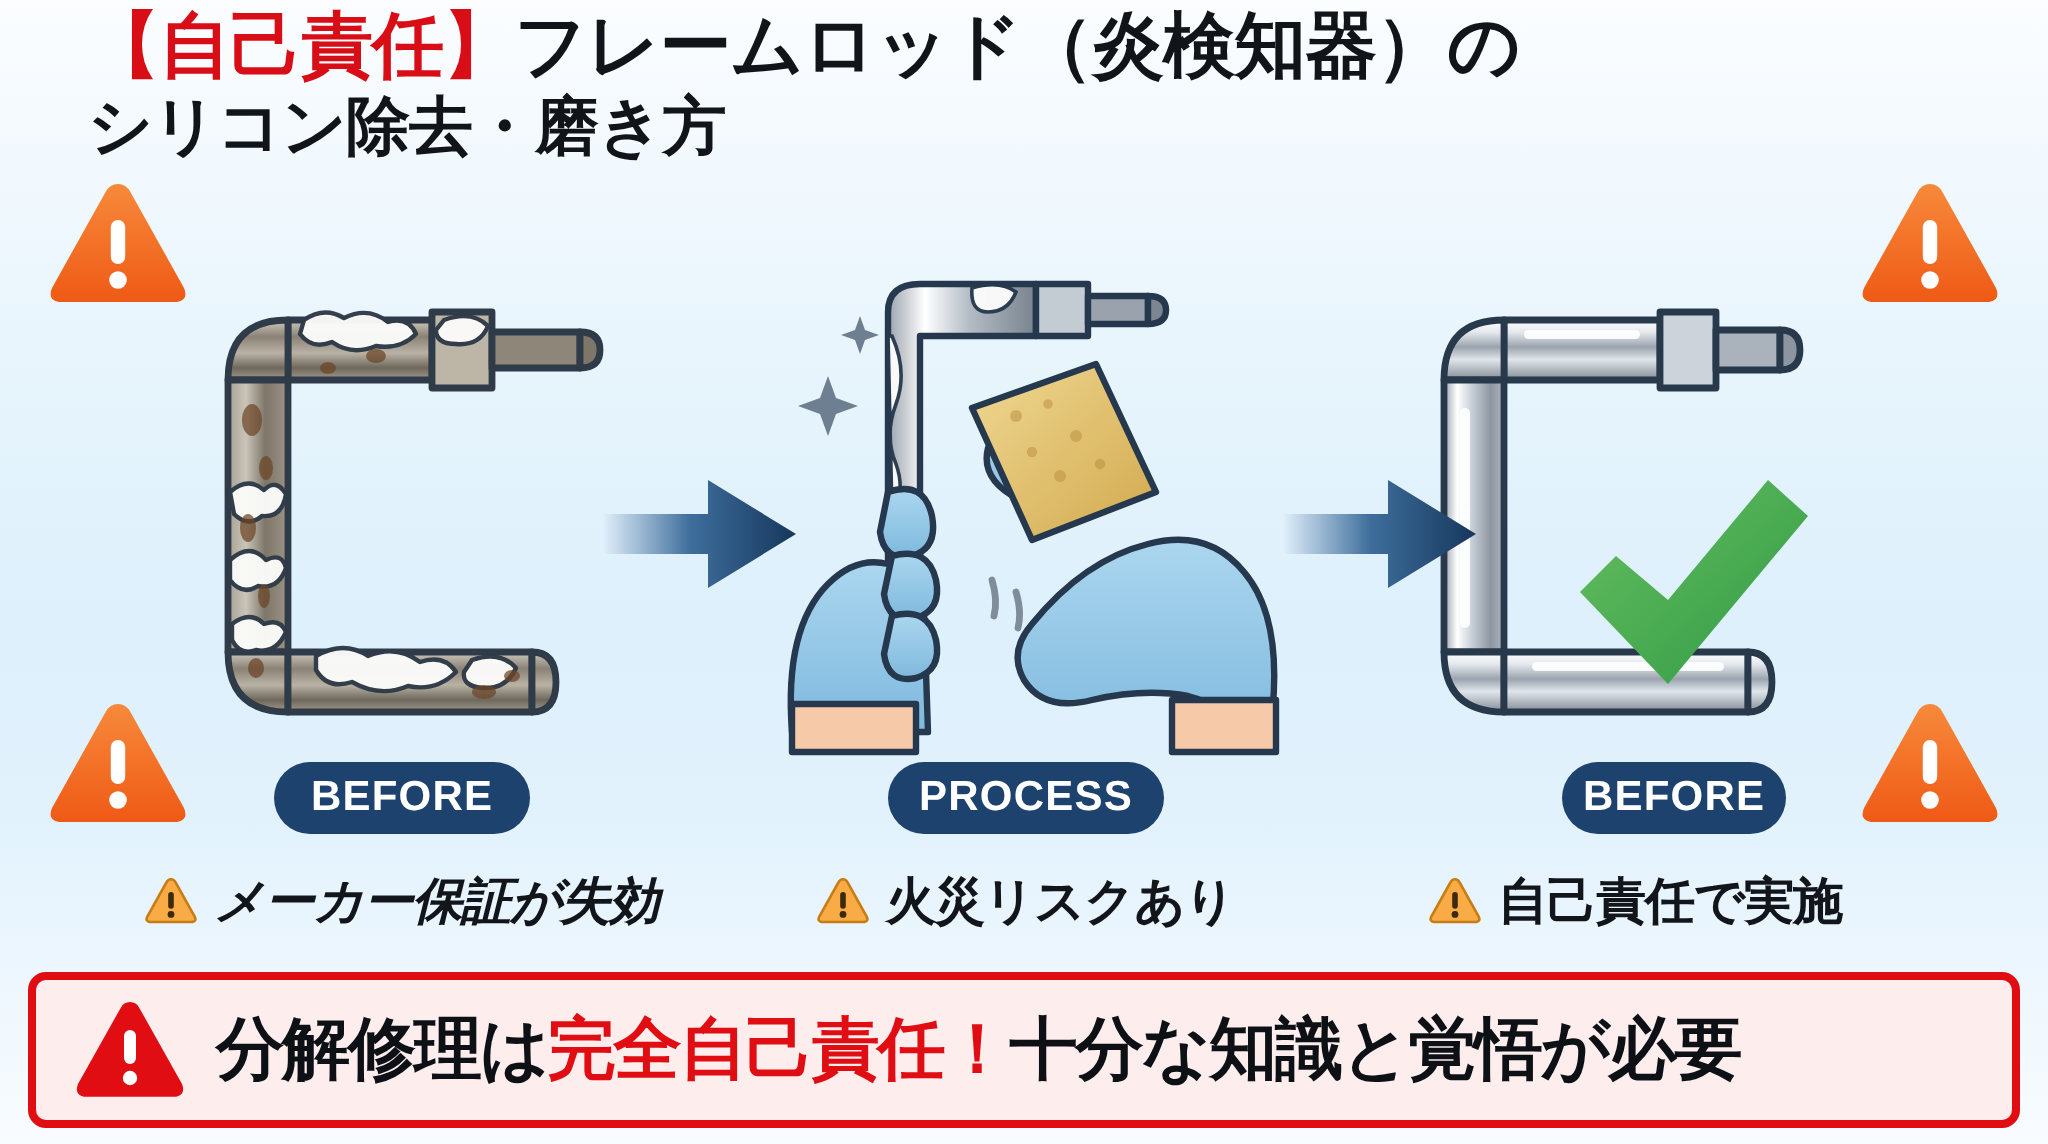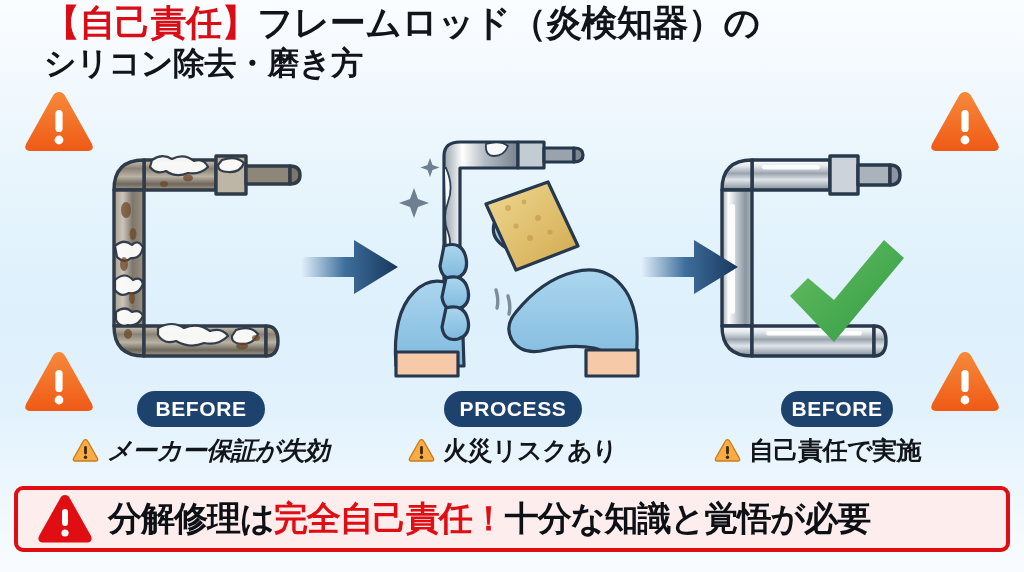--- a/index.html
+++ b/index.html
@@ -107,21 +107,20 @@
     background: #1d426e;
     color: #ffffff;
     font-size: 21px;
     font-weight: 700;
     letter-spacing: 0.6px;
     display: flex;
     align-items: center;
     justify-content: center;
     padding: 0 22px;
     box-sizing: border-box;
-    margin-top: 10px;
   }
   .badge.b1 { left: 137px; width: 128px; }
   .badge.b2 { left: 444px; width: 138px; }
   .badge.b3 { left: 781px; width: 112px; }
 
   
   .caption-row {
     position: absolute;
     top: 430px;
     left: 0;
@@ -147,21 +146,21 @@
     letter-spacing: -0.5px;
   }
   .mini-tri { width: 27px; height: 25px; flex: 0 0 auto; }
 
   
   .warn-bar {
     position: absolute;
     left: 14px;
     top: 486px;
     width: 996px;
-    height: 66px;
+    height: 78px;
     box-sizing: border-box;
     background: #fdeded;
     border: 4px solid #e00d12;
     border-radius: 9px;
     display: flex;
     align-items: center;
     padding-left: 18px;
   }
   .warn-tri { width: 58px; height: 52px; flex: 0 0 auto; }
   .warn-text {

